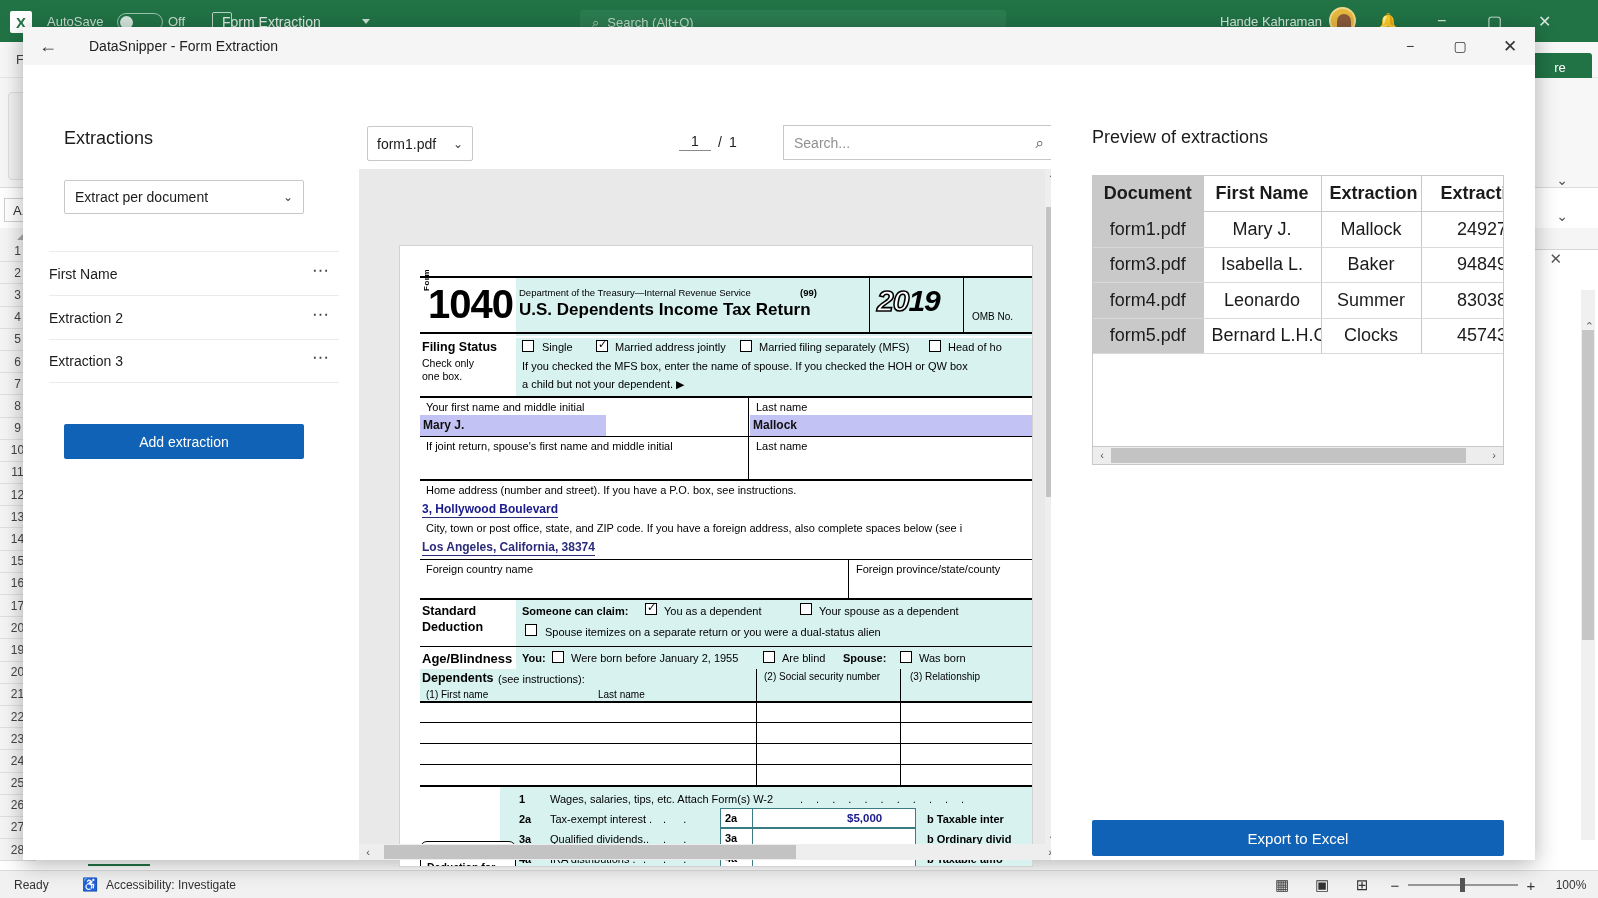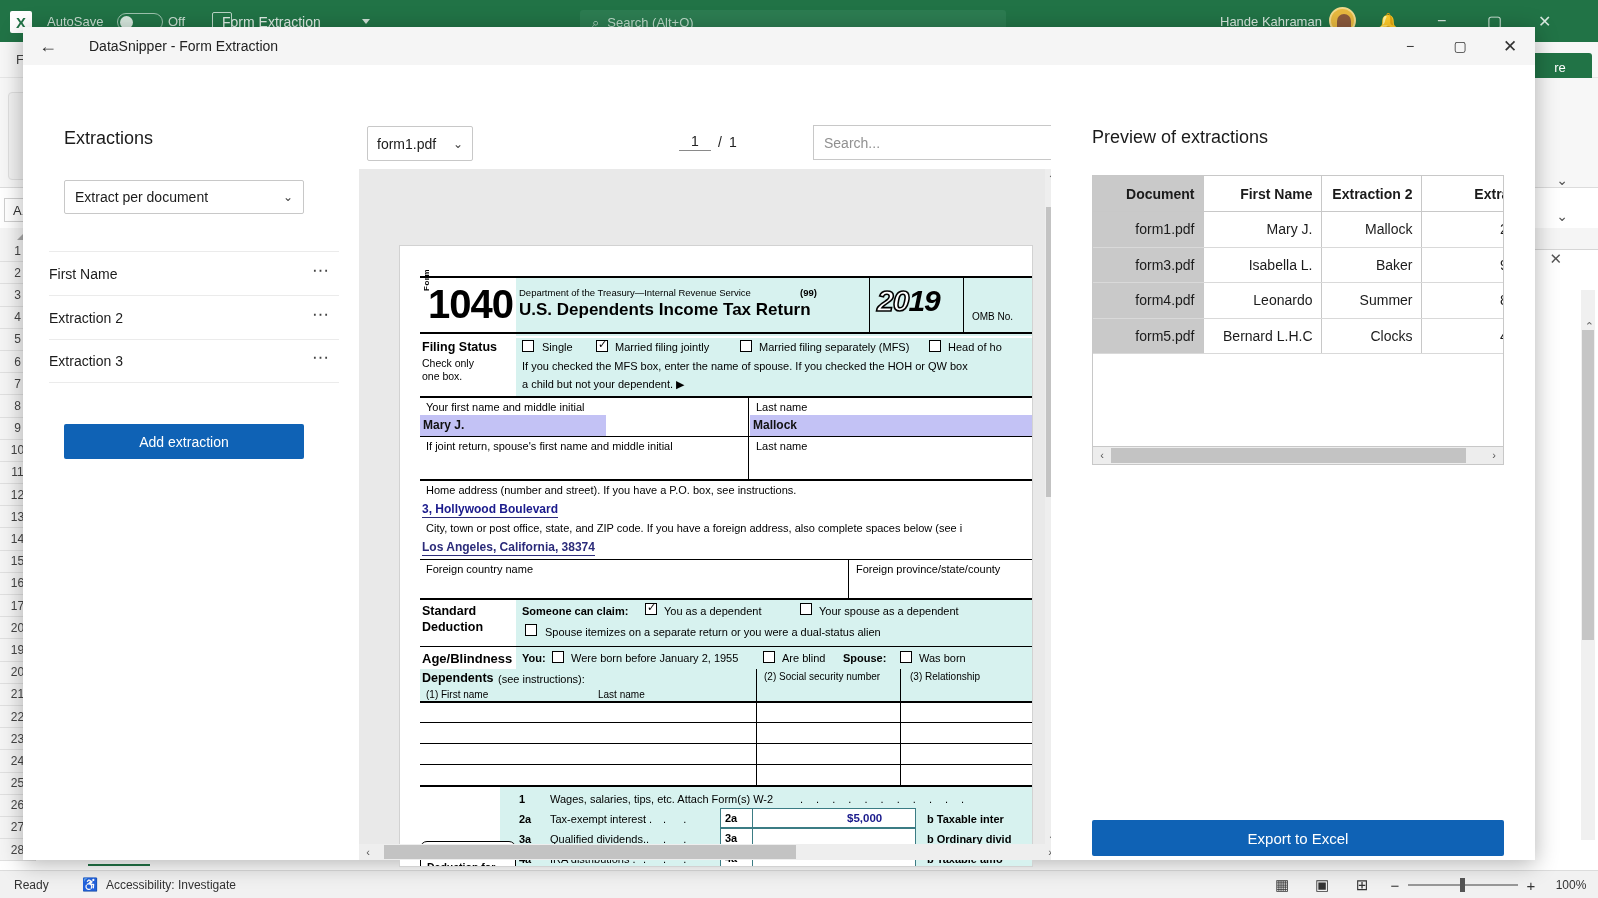--- a/index.html
+++ b/index.html
@@ -280,21 +280,21 @@
   .page-nav {
     position: absolute; left: 340px; top: 68px;
     display: flex; align-items: center; gap: 7px;
     font-size: 14px; color: #222;
   }
   .page-current {
     width: 32px; text-align: center;
     border-bottom: 1px solid #8a8a8a; padding-bottom: 1px;
   }
   .search-box {
-    position: absolute; left: 474px; top: 60px;
+    position: absolute; left: 444px; top: 60px;
     width: 272px; height: 35px;
     border: 1px solid #c8c8c8; background: #fff;
     display: flex; align-items: center; padding: 0 10px;
   }
   .search-box .placeholder { font-size: 14px; color: #909090; }
   .search-box .mag { margin-left: auto; font-size: 15px; color: #555; }
 
   .pdf-area {
     position: absolute; left: 20px; top: 104px;
     width: 700px; height: 691px;
@@ -437,22 +437,22 @@
     position: absolute; left: 41px; top: 110px;
     width: 412px; height: 272px;
     overflow: hidden;
     border: 1px solid #c8c8c8;
   }
   table.preview {
     border-collapse: collapse; width: 470px; table-layout: fixed;
   }
   table.preview th, table.preview td {
     height: 35.5px;
-    font-size: 14px; color: #1b1b1b;
-    text-align: right; padding: 0 8px;
+    font-size: 18px; color: #1b1b1b;
+    text-align: center; padding: 0 8px;
     border-right: 1px solid #c8c8c8;
     border-bottom: 1px solid #d9d9d9;
     white-space: nowrap; overflow: hidden;
   }
   table.preview th {
     font-weight: bold; background: #ffffff;
     border-bottom: 1px solid #c8c8c8;
   }
   table.preview th.doc-col, table.preview td.doc-col { background: #c9c9c9; }
   table.preview col.c0 { width: 110px; }
@@ -653,21 +653,21 @@
 
           <div class="f-filing-shade"></div>
           <div class="f-filing">Filing Status</div>
           <div class="f-checkonly">
             <span>Check only</span><br>
             <span>one box.</span>
           </div>
           <div class="cbx" style="left:122px; top:94px;"></div>
           <div class="f-text" style="left:142px; top:95px;">Single</div>
           <div class="cbx checked" style="left:196px; top:94px;"></div>
-          <div class="f-text" style="left:215px; top:95px;">Married filing jointly</div>
+          <div class="f-text" style="left:215px; top:95px;">Married address jointly</div>
           <div class="cbx" style="left:340px; top:94px;"></div>
           <div class="f-text" style="left:359px; top:95px;">Married filing separately (MFS)</div>
           <div class="cbx" style="left:529px; top:94px;"></div>
           <div class="f-text" style="left:548px; top:95px;">Head of ho</div>
           <div class="f-text" style="left:122px; top:114px;">If you checked the MFS box, enter the name of spouse. If you checked the HOH or QW box</div>
           <div class="f-text" style="left:122px; top:132px;">a child but not your dependent.  ▶</div>
 
           <div class="f-hr" style="left:20px; top:150px; width:680px; height:2px;"></div>
           <div class="f-text" style="left:26px; top:155px;">Your first name and middle initial</div>
           <div class="f-text" style="left:356px; top:155px;">Last name</div>

